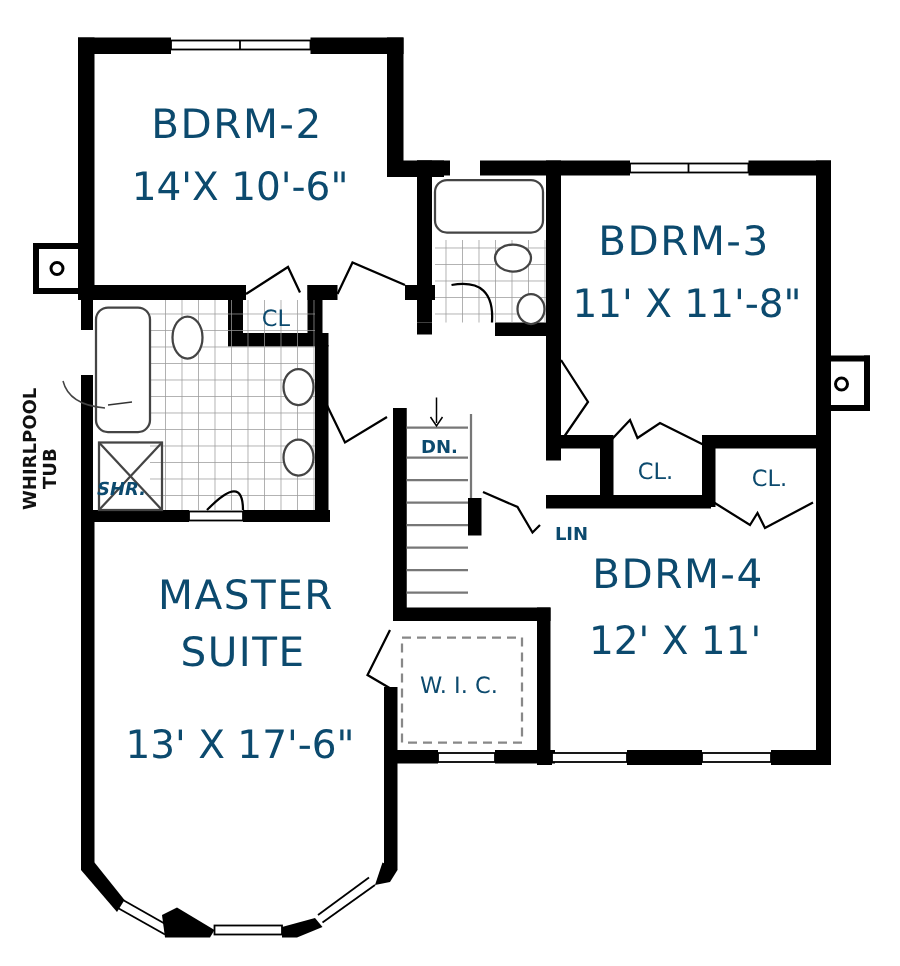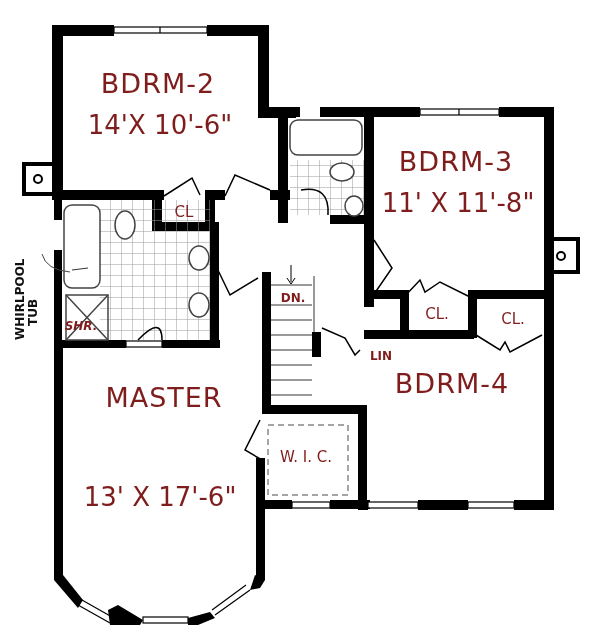--- a/index.html
+++ b/index.html
@@ -1,18 +1,18 @@
 <!DOCTYPE html>
 <html><head>
 <meta charset="utf-8">
 <style>
   html,body{margin:0;padding:0;background:#ffffff;}
   #plan{position:relative;width:600px;height:644px;overflow:hidden;background:#fff;}
   svg{position:absolute;left:0;top:0;}
-  .lbl{position:absolute;font-family:"DejaVu Sans","Liberation Sans",sans-serif;color:#7f1d1d;white-space:nowrap;text-align:center;transform:translateX(-50%);}
+  .lbl{position:absolute;font-family:"DejaVu Sans","Liberation Sans",sans-serif;color:#0c4a6e;white-space:nowrap;text-align:center;transform:translateX(-50%);}
   .room{font-size:27px;letter-spacing:1px;}
   .dim{font-size:26px;}
   .sm{font-size:15px;font-weight:normal;}
   .xs{font-size:12px;font-weight:bold;}
   .vert{position:absolute;font-family:"DejaVu Sans",sans-serif;font-size:12px;font-weight:bold;color:#111;transform:rotate(-90deg);transform-origin:left top;white-space:nowrap;line-height:13px;}
 </style>
 </head>
 <body>
 
 <div id="plan">
@@ -161,22 +161,24 @@
   <rect x="268" y="425" width="80" height="70" fill="none" stroke="#888" stroke-width="1.5" stroke-dasharray="6,4"></rect>
 </svg>
 
   <div class="lbl room" style="left:158px;top:68px;">BDRM-2</div>
   <div class="lbl dim" style="left:160px;top:110px;">14'X 10'-6"</div>
 
   <div class="lbl room" style="left:456px;top:146px;">BDRM-3</div>
   <div class="lbl dim" style="left:458px;top:188px;">11' X 11'-8"</div>
 
   <div class="lbl room" style="left:452px;top:368px;">BDRM-4</div>
+  <div class="lbl dim" style="left:450px;top:413px;">12' X 11'</div>
 
   <div class="lbl room" style="left:164px;top:382px;">MASTER</div>
+  <div class="lbl room" style="left:162px;top:420px;">SUITE</div>
   <div class="lbl dim" style="left:160px;top:482px;">13' X 17'-6"</div>
 
   <div class="lbl sm" style="left:184px;top:203px;">CL</div>
   <div class="lbl sm" style="left:437px;top:305px;">CL.</div>
   <div class="lbl sm" style="left:513px;top:310px;">CL.</div>
   <div class="lbl xs" style="left:381px;top:309px;margin-top:40px;">LIN</div>
   <div class="lbl xs" style="left:293px;top:291px;">DN.</div>
   <div class="lbl sm" style="left:306px;top:424px;margin-top:24px;">W. I. C.</div>
   <div class="lbl xs" style="left:81px;top:319px;font-style:italic;">SHR.</div>
 

